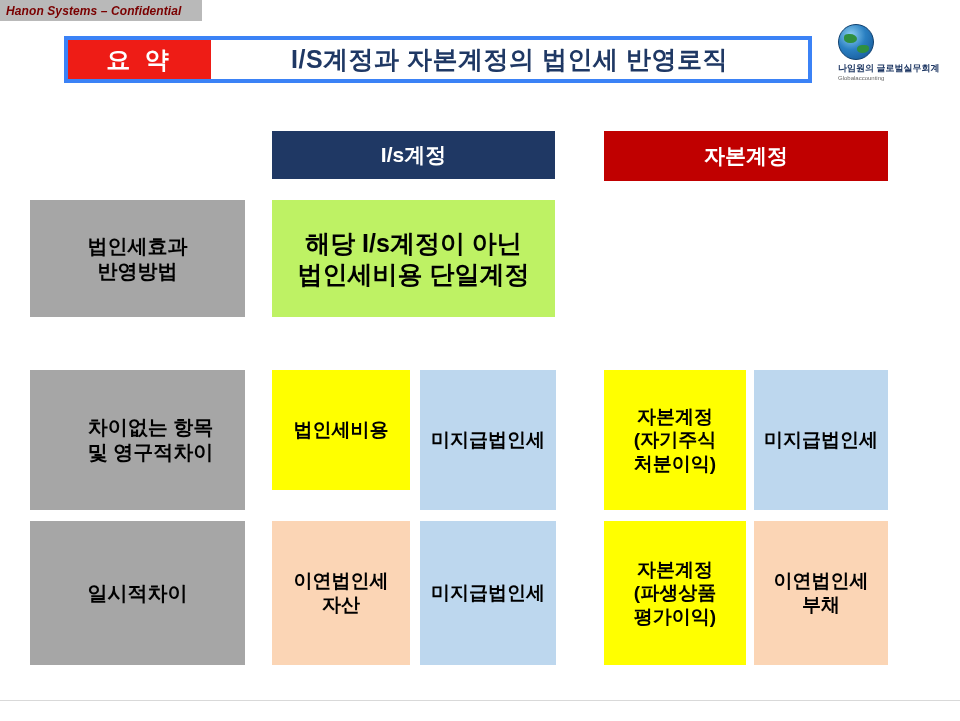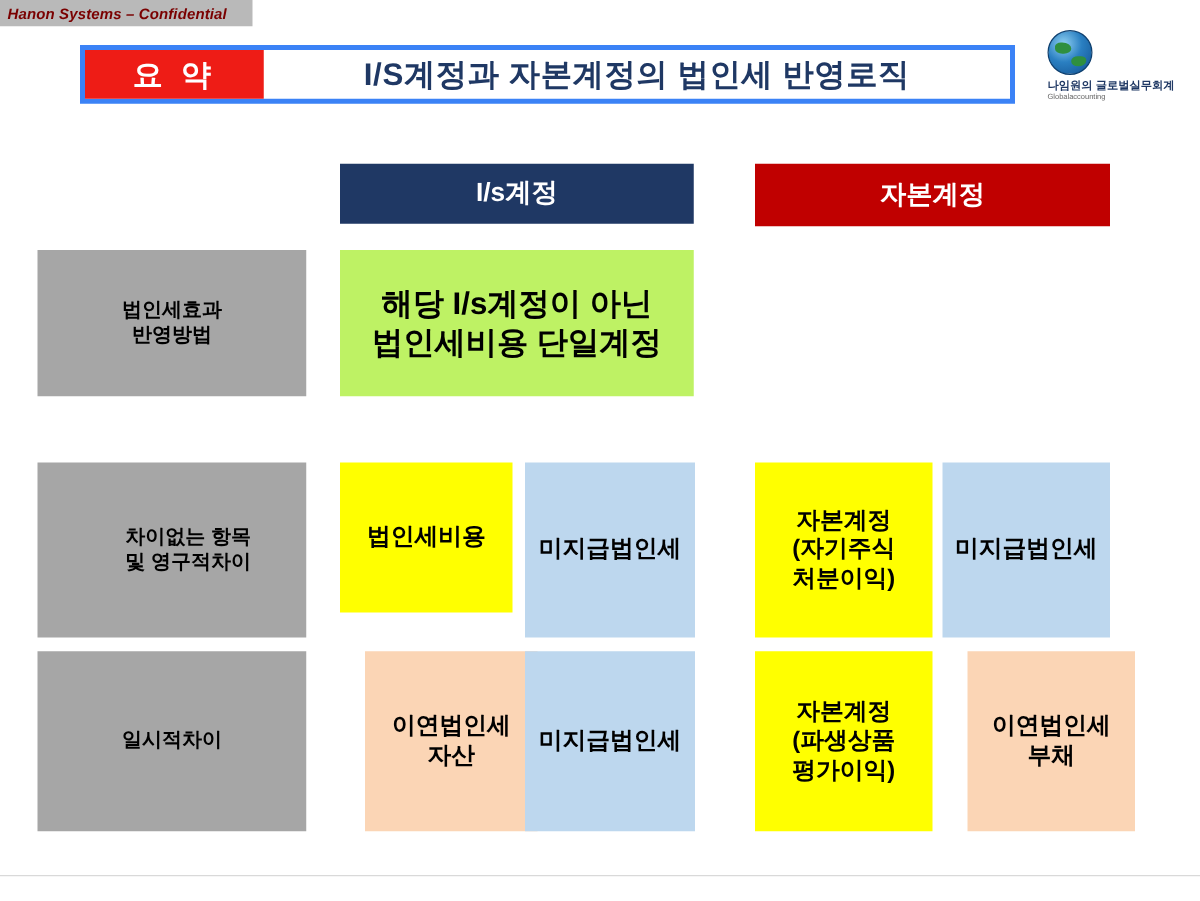--- a/index.html
+++ b/index.html
@@ -119,25 +119,25 @@
     line-height: 1.24;
     white-space: pre-line;
     color: #000000;
   }
   .hdr {
     color: #ffffff;
     font-size: 21px;
   }
   .hdr-is   { background: #1f3864; }
   .hdr-cap  { background: #c00000; }
-  .row-label-dark  { background: #a6a6a6; font-size: 16px; }
+  .row-label-dark  { background: #a6a6a6; font-size: 20px; }
   .c-gray   { background: #bef264; font-size: 25px; }
   .c-yellow { background: #ffff00; font-size: 19px; }
   .c-blue   { background: #bdd7ee; font-size: 19px; }
-  .c-peach  { background: #fbd5b5; font-size: 19px; margin-left: 20px; }
+  .c-peach  { background: #fbd5b5; font-size: 19px; }
   
   .bottom-rule {
     position: absolute;
     left: 0; bottom: 20px;
     width: 960px; height: 1px;
     background: #d9d9d9;
   }
 </style>
 </head>
 <body>

